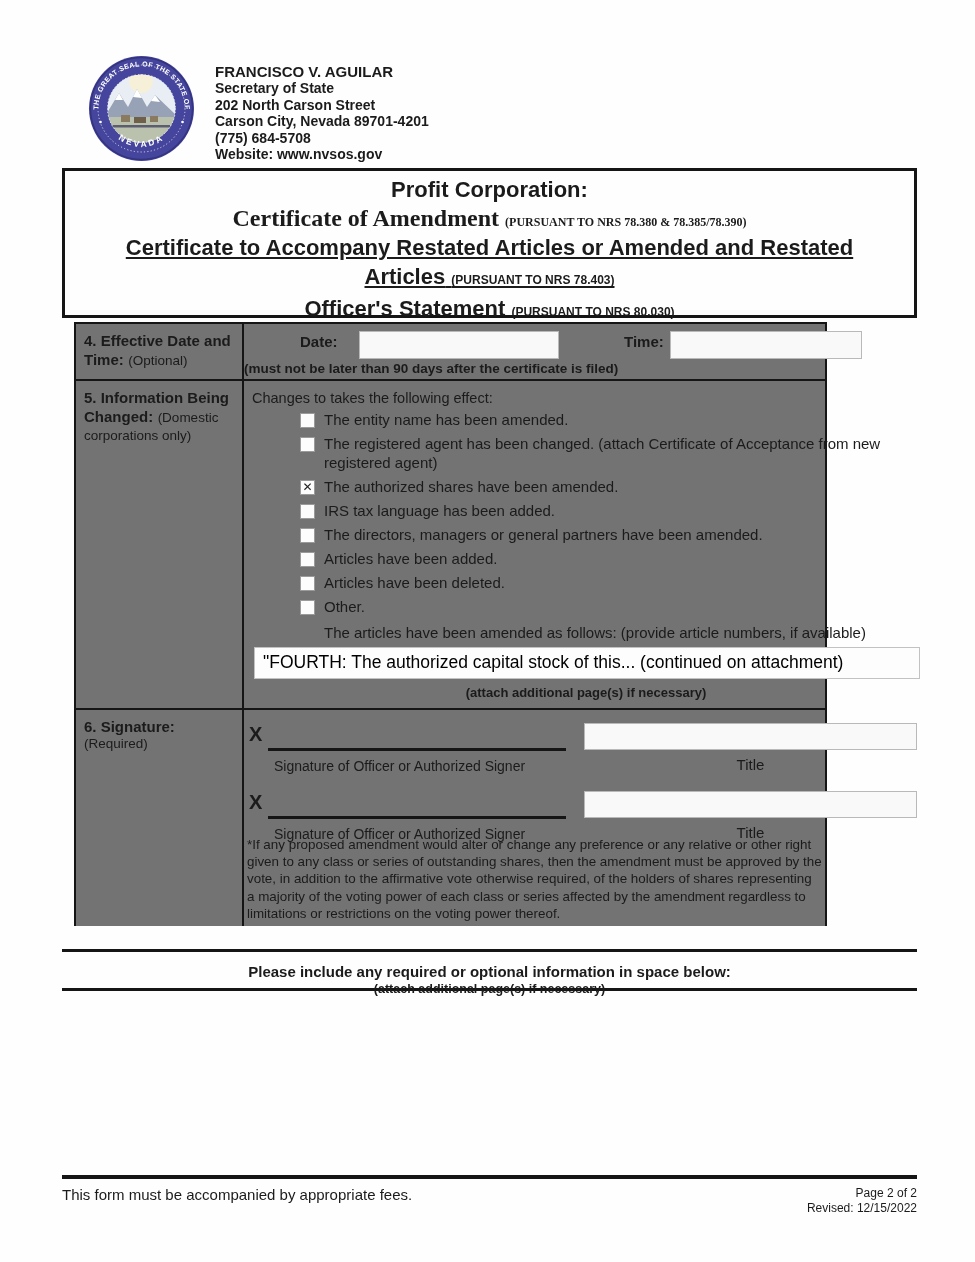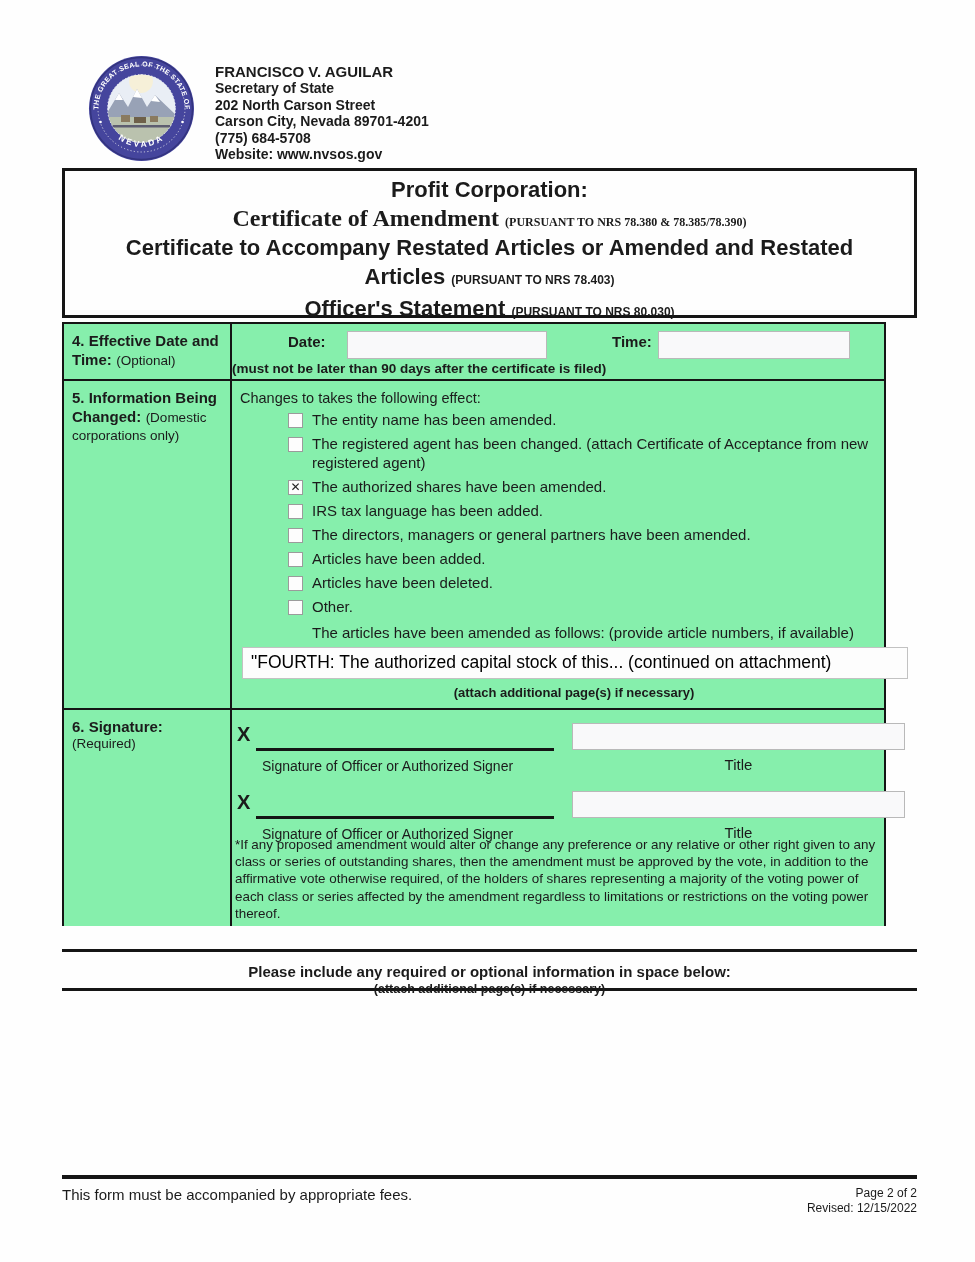--- a/index.html
+++ b/index.html
@@ -12,27 +12,27 @@
   .seal { width:107px; height:107px; }
   .addr { position:absolute; left:127px; top:8px; white-space:nowrap; }
   .addr .name { font-size:15px; font-weight:700; line-height:17px; }
   .addr div { font-size:14px; font-weight:700; line-height:16.5px; }
 
   
   .title-box { position:absolute; left:62px; top:168px; width:855px; height:150px;
                border:3px solid #151515; text-align:center; background:#fefefe; }
   .t1 { font-size:22px; font-weight:700; margin-top:6px; }
   .t2 { font-size:24px; font-weight:700; margin-top:2px;font-family:Liberation Serif, serif; }
-  .t3 { font-size:22px; font-weight:700; width:790px; margin:1px auto 0; line-height:29px; }
+  .t3 { font-size:22px; font-weight:700; width:790px; margin:1px auto 0; line-height:29px;text-decoration:underline; }
   .t4 { font-size:22px; font-weight:700; margin-top:1px; }
   .sub { font-size:12px; font-weight:700; letter-spacing:0; }
 
   
-  .form-table { position:absolute; left:62px; top:322px; width:824px;
-                border:2px solid #151515; border-bottom:none; background:#86efac; }
+  .form-table { position:absolute; left:74px; top:322px; width:753px;
+                border:2px solid #151515; border-bottom:none; background:#737373; }
   .row { display:flex; border-bottom:2px solid #151515; }
   .row:last-child { border-bottom:none; }
   .label-cell { width:168px; flex:0 0 168px; border-right:2px solid #151515; padding:7px 6px 6px 8px; }
   .label-bold { font-size:15px; font-weight:700; line-height:19px; }
   .label-note { font-size:13.5px; font-weight:400; }
   .content-cell { flex:1 1 auto; position:relative; }
 
   
   .row4 .content-cell { height:55px; }
   .fld-label { position:absolute; font-size:15px; font-weight:700; }

